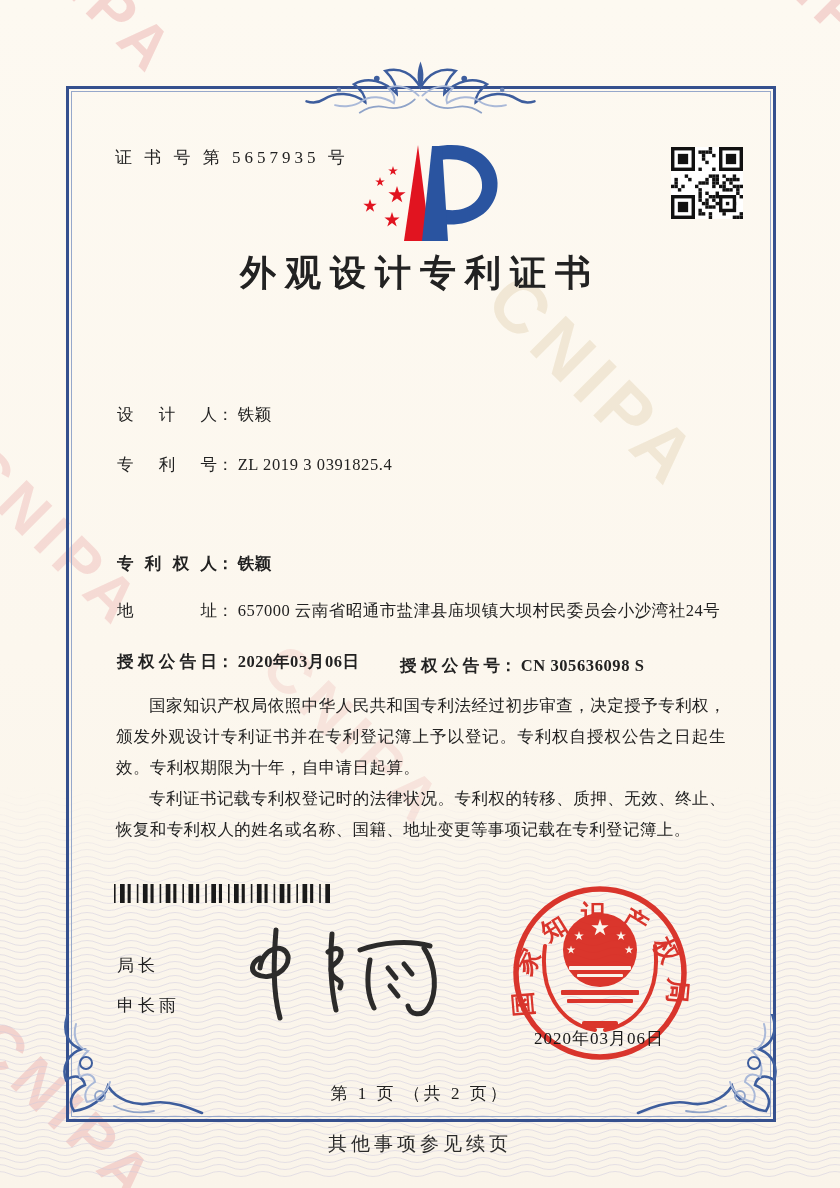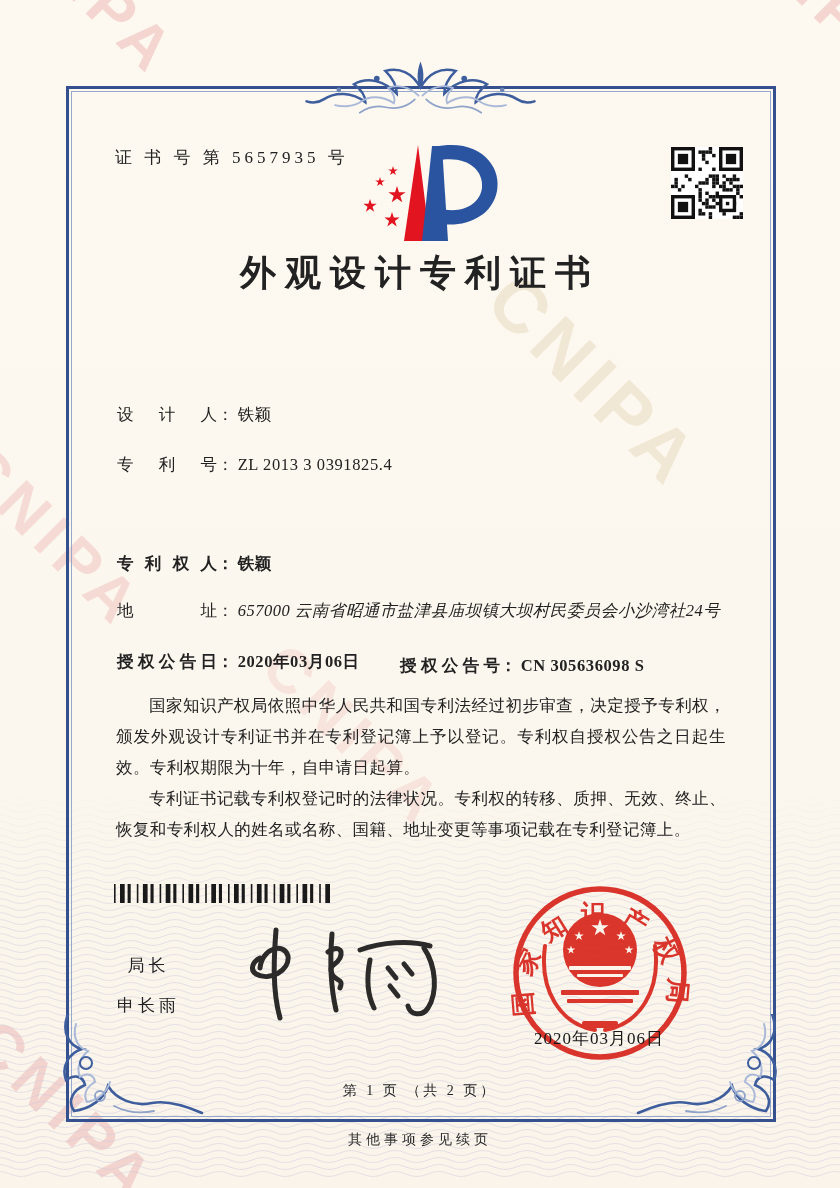--- a/index.html
+++ b/index.html
@@ -24,35 +24,35 @@
   .orn{position:absolute;z-index:3;}
   
   .certno{position:absolute;left:115px;top:146px;font-size:17px;letter-spacing:4px;z-index:4;}
   .title{position:absolute;left:0;right:0;top:249px;text-align:center;font-size:36px;
          font-weight:bold;letter-spacing:9px;z-index:4;}
   .frow{position:absolute;left:117px;font-size:16.5px;z-index:4;line-height:24px;}
   .flabel{display:inline-block;width:100px;text-align:justify;text-align-last:justify;
           vertical-align:top;}
   .fcolon{display:inline-block;vertical-align:top;}
   .fvalue{display:inline-block;vertical-align:top;letter-spacing:.6px;}
-  .fvalue.addr{width:505px;letter-spacing:.5px;font-style:italic;}
+  .fvalue.addr{width:505px;letter-spacing:.5px;}
   .grant2{position:absolute;left:283px;top:4px;}
   .paras{position:absolute;left:116px;top:690px;width:610px;font-size:16.5px;
          line-height:31px;text-align:justify;z-index:4;}
   .paras p{margin:0;text-indent:2em;letter-spacing:.4px;}
   #barcode{position:absolute;left:114px;top:884px;z-index:4;}
   .director{position:absolute;left:117px;top:946px;font-size:17px;line-height:40px;
-            letter-spacing:4px;z-index:4;text-align:center;}
+            letter-spacing:4px;z-index:4;}
   #signature{position:absolute;left:232px;top:918px;z-index:5;}
   #seal{position:absolute;left:505px;top:878px;z-index:4;opacity:.92;}
   .sealdate{position:absolute;left:516px;top:1027px;width:166px;text-align:center;
             font-size:17px;letter-spacing:1px;color:#181818;z-index:6;}
-  .pageinfo{position:absolute;left:0;right:0;top:1082px;text-align:center;font-size:14px;
+  .pageinfo{position:absolute;left:0;right:0;top:1082px;text-align:center;font-size:17px;
             letter-spacing:3px;z-index:4;}
-  .footnote{position:absolute;left:0;right:0;top:1131px;text-align:center;font-size:14px;
+  .footnote{position:absolute;left:0;right:0;top:1131px;text-align:center;font-size:19px;
             letter-spacing:4px;color:#2b2b2b;z-index:4;}
   #logo{position:absolute;left:352px;top:128px;z-index:4;}
   #qr{position:absolute;left:671px;top:147px;z-index:4;}
   .seal-ring{font-size:25px;font-weight:bold;letter-spacing:13px;fill:#d7251c;
              font-family:"Liberation Serif","DejaVu Serif",serif;}
 </style>
 </head>
 <body>
 
 <div class="page">
@@ -281,21 +281,21 @@
   </svg>
 
   <div class="title">外观设计专利证书</div>
 
   <div class="frow" style="top:403px;">
     <span class="flabel">设计人</span><span class="fcolon">：</span>
     <span class="fvalue">铁颖</span>
   </div>
   <div class="frow" style="top:453px;">
     <span class="flabel">专利号</span><span class="fcolon">：</span>
-    <span class="fvalue">ZL 2013 3 0391825.4</span>
+    <span class="fvalue">ZL 2019 3 0391825.4</span>
   </div>
   <div class="frow" style="top:552px;font-weight:bold;">
     <span class="flabel">专利权人</span><span class="fcolon">：</span>
     <span class="fvalue">铁颖</span>
   </div>
   <div class="frow" style="top:599px;">
     <span class="flabel">地址</span><span class="fcolon">：</span>
     <span class="fvalue addr">657000 云南省昭通市盐津县庙坝镇大坝村民委员会小沙湾社24号</span>
   </div>
   <div class="frow" style="top:650px;width:640px;font-weight:bold;">

